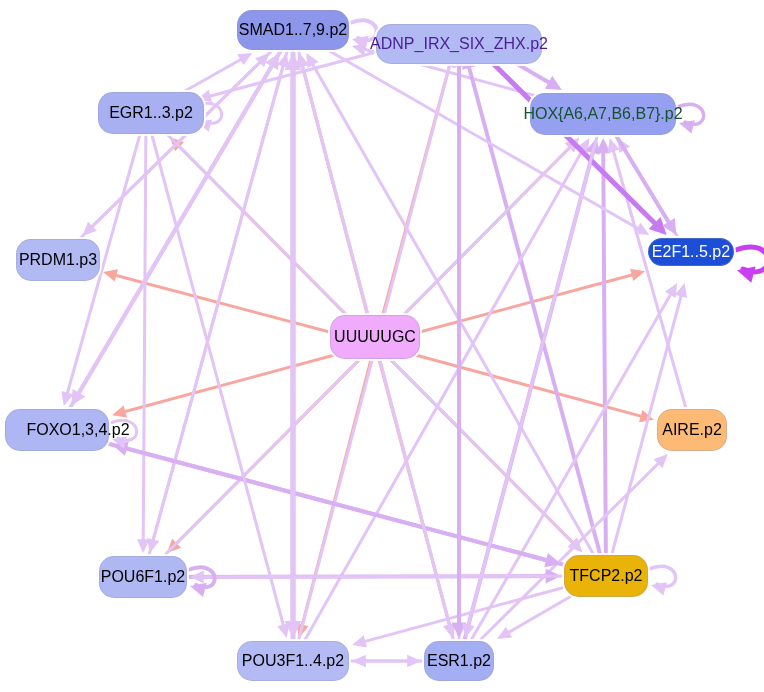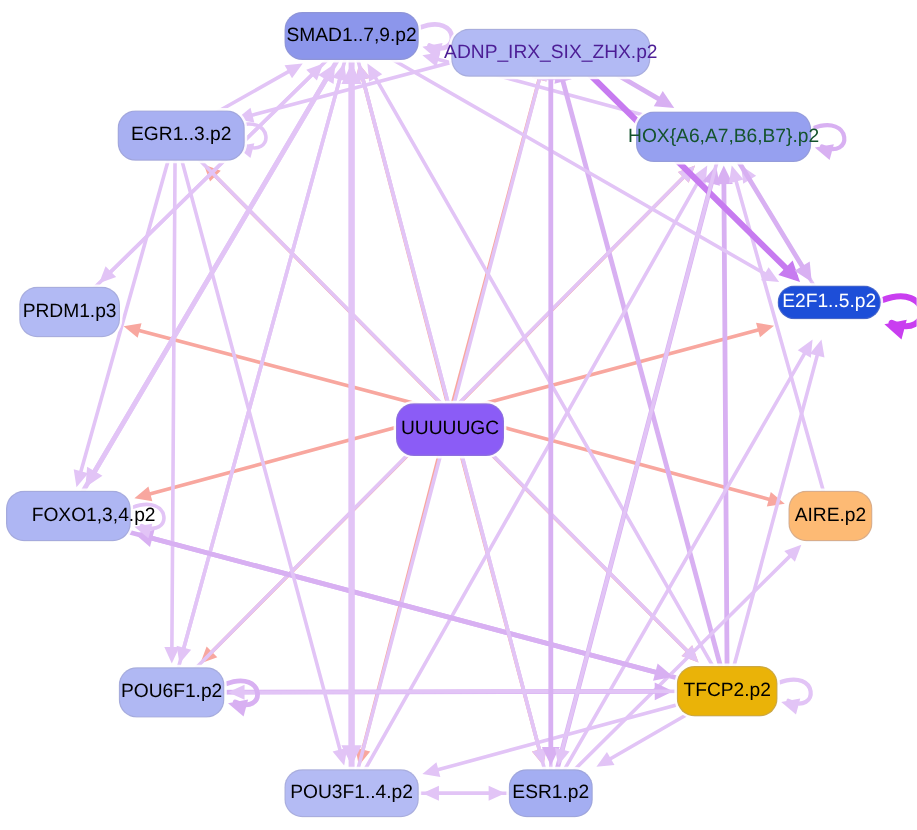--- a/index.html
+++ b/index.html
@@ -295,21 +295,21 @@
       </div>
       <div class="node" style="left: 530px; top: 93px; width: 146px; height: 42px; background: rgb(150, 160, 240); color: #14532d;">
         <span>HOX{A6,A7,B6,B7}.p2</span>
       </div>
       <div class="node" style="left: 16px; top: 239px; width: 84px; height: 42px; background: rgb(178, 186, 244); color: rgb(0, 0, 0);">
         <span>PRDM1.p3</span>
       </div>
       <div class="node" style="left: 648px; top: 238px; width: 86px; height: 28px; background: #1d4ed8; color: rgb(255, 255, 255);">
         <span>E2F1..5.p2</span>
       </div>
-      <div class="node" style="left: 330px; top: 336px; width: 90px; height: 44px; background: #8b5cf6; color: rgb(0, 0, 0);">
+      <div class="node" style="left: 330px; top: 315px; width: 90px; height: 44px; background: #f0abfc; color: rgb(0, 0, 0);">
         <span>UUUUUGC</span>
       </div>
       <div class="node" style="left: 5px; top: 409px; width: 104px; height: 42px; background: rgb(174, 182, 243); color: rgb(0, 0, 0); padding-left: 42px;">
         <span>FOXO1,3,4.p2</span>
       </div>
       <div class="node" style="left: 657px; top: 409px; width: 70px; height: 42px; background: #fdba74; color: rgb(0, 0, 0);">
         <span>AIRE.p2</span>
       </div>
       <div class="node" style="left: 99px; top: 556px; width: 88px; height: 42px; background: rgb(176, 184, 243); color: rgb(0, 0, 0);">
         <span>POU6F1.p2</span>

